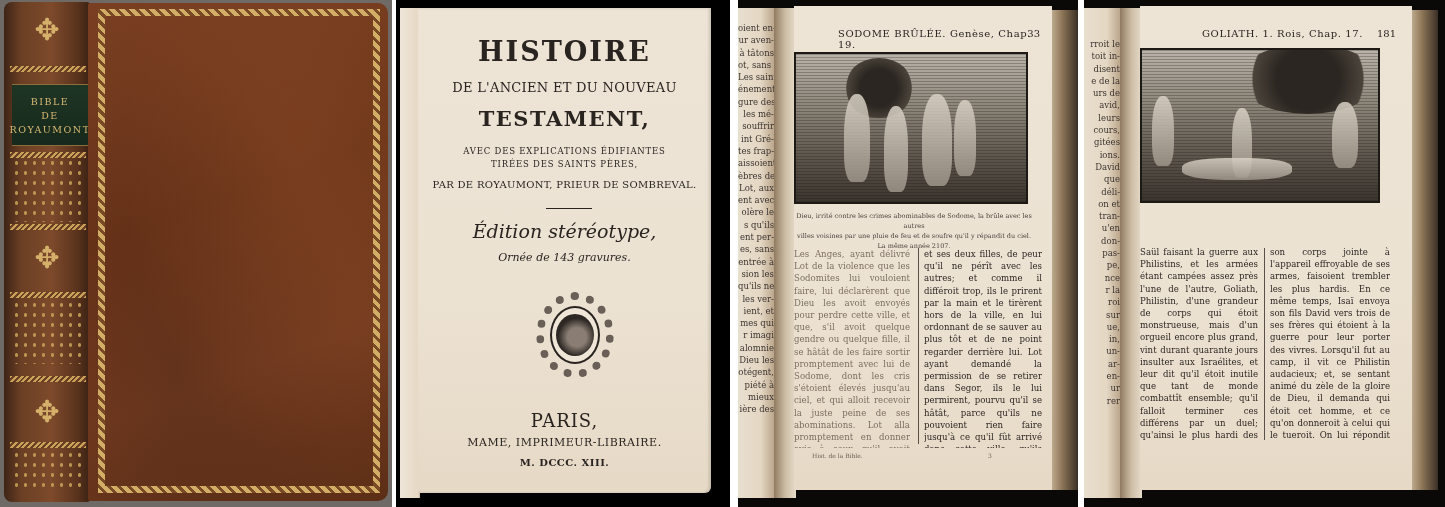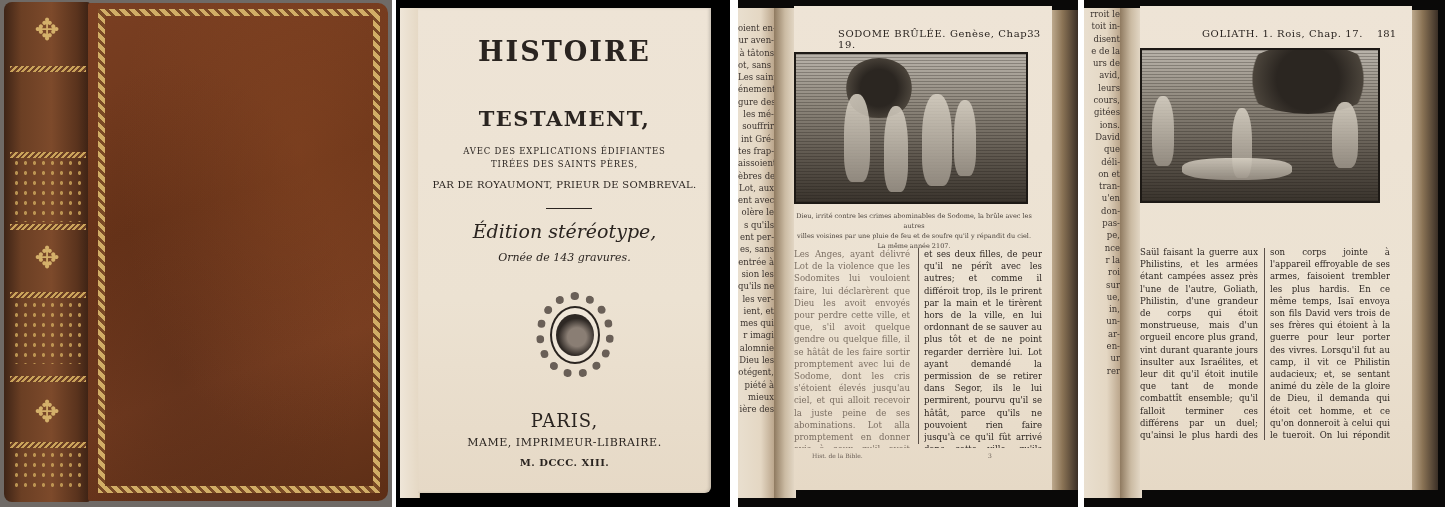--- a/index.html
+++ b/index.html
@@ -105,40 +105,46 @@
   .col-rule { position: absolute; width: 1px; background: #5b5048; }
   .sig { position: absolute; font-size: 6px; color: #6b6057; }
 </style>
 </head>
 <body>
 
 <div class="cover-panel">
   <div class="spine">
     <div class="spine-ornament" style="top:8px">✥</div>
     <div class="spine-band" style="top:64px"></div>
+    <div class="spine-label" style="left:8px">
+      <span>BIBLE</span>
+      <span>DE</span>
+      <span>ROYAUMONT</span>
+    </div>
     <div class="spine-band" style="top:150px"></div>
     <div class="spine-pattern" style="top:158px"></div>
     <div class="spine-band" style="top:222px"></div>
     <div class="spine-ornament" style="top:236px">✥</div>
     <div class="spine-band" style="top:290px"></div>
     <div class="spine-pattern" style="top:300px"></div>
     <div class="spine-band" style="top:374px"></div>
     <div class="spine-ornament" style="top:390px">✥</div>
     <div class="spine-band" style="top:440px"></div>
     <div class="spine-pattern" style="top:450px;height:40px"></div>
   </div>
   <div class="board">
     <div class="board-border"></div>
   </div>
 </div>
 
 <div class="title-panel">
   <div class="title-page-edge paper"></div>
   <div class="title-page paper ink">
     <div class="line tp-histoire">HISTOIRE</div>
+    <div class="line tp-de">DE L'ANCIEN ET DU NOUVEAU</div>
     <div class="line tp-testament">TESTAMENT,</div>
     <div class="line tp-avec">AVEC DES EXPLICATIONS ÉDIFIANTES</div>
     <div class="line tp-tirees">TIRÉES DES SAINTS PÈRES,</div>
     <div class="line tp-par">PAR DE ROYAUMONT, PRIEUR DE SOMBREVAL.</div>
     <div class="tp-rule"></div>
     <div class="line tp-edition">Édition stéréotype,</div>
     <div class="line tp-ornee">Ornée de 143 gravures.</div>
     <div class="medallion">
       <div class="wreath"></div>
       <div class="ring"></div>
@@ -207,21 +213,21 @@
     <div class="col-rule" style="left:124px;top:242px;height:196px"></div>
     <div class="col" style="left:130px;top:242px;width:118px;height:200px;overflow:hidden">et ses deux filles, de peur qu'il ne pérît avec les autres; et comme il différoit trop, ils le prirent par la main et le tirèrent hors de la ville, en lui ordonnant de se sauver au plus tôt et de ne point regarder derrière lui. Lot ayant demandé la permission de se retirer dans Segor, ils le lui permirent, pourvu qu'il se hâtât, parce qu'ils ne pouvoient rien faire jusqu'à ce qu'il fût arrivé dans cette ville, qu'ils sauveroient en sa considération. Lorsque Lot y entroit, Dieu répandit une pluie de feu et de soufre qui consuma Sodome et les autres villes, avec le pays d'alentour, et tous ceux qui y</div>
     <div class="sig" style="left:18px;top:446px">Hist. de la Bible.</div>
     <div class="sig" style="left:194px;top:446px">3</div>
   </div>
   <div class="page-fore-edge" style="left:314px"></div>
 </div>
 
 <div class="spread-panel spread-2">
   <div class="left-sliver" style="left:0">
-    <div class="frag" id="frag-goliath" style="">
+    <div class="frag" id="frag-goliath" style="padding-top: 30px;">
         <div>rroit le</div>
         <div>toit in-</div>
         <div>disent</div>
         <div>e de la</div>
         <div>urs de</div>
         <div>avid,</div>
         <div>leurs</div>
         <div>cours,</div>
         <div>gitées</div>
         <div>ions.</div>

